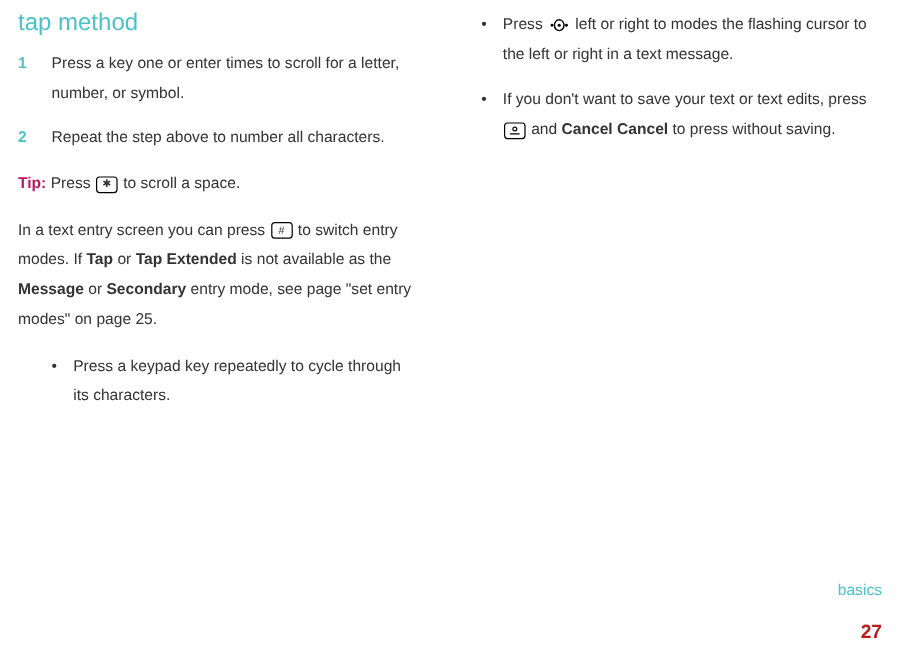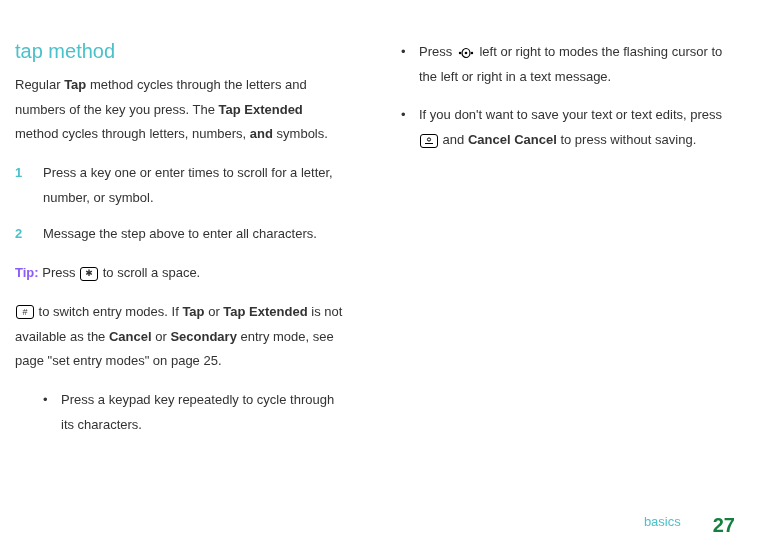--- a/index.html
+++ b/index.html
@@ -13,21 +13,20 @@
       font-family: Arial, Helvetica, sans-serif;
       font-size: 13px;
       color: #333;
       position: relative;
       background: #fff;
     }
     .page {
       display: flex;
       gap: 52px;
       padding: 8px 22px 0 15px;
-      margin-top: 32px;
     }
     .col {
       flex: 1;
       min-width: 0;
     }
     .heading {
       color: #4bc1c9;
       font-size: 20px;
       font-weight: 400;
       margin-bottom: 10px;
@@ -50,21 +49,21 @@
     .numlist-num {
       color: #4bc1c9;
       font-weight: bold;
       width: 28px;
       flex-shrink: 0;
     }
     .numlist-text {
       flex: 1;
     }
     .tip-label {
-      color: #8b5cf6;
+      color: #be185d;
       font-weight: bold;
     }
     .bullet-list {
       padding-left: 28px;
     }
     .bullet-item {
       display: flex;
       margin-bottom: 14px;
       line-height: 1.9;
     }
@@ -73,31 +72,32 @@
       flex-shrink: 0;
     }
     .bullet-text {
       flex: 1;
     }
     .footer {
       position: absolute;
       right: 22px;
       bottom: 12px;
       display: flex;
-      align-items: flex-start;
-      gap: 32px;
+      align-items: flex-end;
+      gap: 20px;
+      flex-direction: column;
     }
     .footer-label {
       color: #4bc1c9;
       font-size: 13px;
     }
     .footer-num {
       font-weight: bold;
-      font-size: 20px;
-      color: #15803d;
+      font-size: 16px;
+      color: #b91c1c;
     }
     .key-icon {
       display: inline-flex;
       vertical-align: middle;
       margin: 0 1px;
     }
     .key-box {
       border: 1.3px solid #000;
       border-radius: 3px;
       width: 18px;
@@ -118,45 +118,42 @@
     }
   </style>
 </head>
 <body>
 
 <div class="page">
   <div class="col">
     <h2 class="heading">tap method</h2>
 
 
-    <p class="para">
-      <span>Regular </span><span class="bold">Tap</span><span> method cycles through the letters and numbers of the key you press. The </span><span class="bold">Tap Extended</span><span> method cycles through letters, numbers, </span><span class="bold">and</span><span> symbols.</span>
-    </p>
 
     <div class="numlist">
       <div class="numlist-item">
         <span class="numlist-num">1</span>
         <span class="numlist-text">Press a key one or enter times to scroll for a letter, number, or symbol.</span>
       </div>
       <div class="numlist-item">
         <span class="numlist-num">2</span>
-        <span class="numlist-text">Message the step above to enter all characters.</span>
+        <span class="numlist-text">Repeat the step above to number all characters.</span>
       </div>
     </div>
 
     <p class="para">
       <span class="tip-label">Tip:</span><span> Press </span><span class="key-icon">
           <span class="key-box">✱</span>
         </span><span> to scroll a space.</span>
     </p>
 
     <p class="para">
-      <span class="key-icon">
+      <span>In a text entry screen you can press </span><span class="key-icon">
           <span class="key-box">#</span>
-        </span><span> to switch entry modes. If </span><span class="bold">Tap</span><span> or </span><span class="bold">Tap Extended</span><span> is not available as the </span><span class="bold">Cancel</span><span> or </span><span class="bold">Secondary</span><span> entry mode, see page "set entry modes" on page 25.</span>
+        </span><span> to switch entry modes. If </span><span class="bold">Tap</span><span> or </span><span class="bold">Tap Extended</span><span> is not available as the </span><span class="bold">Message</span><span> or </span><span class="bold">Secondary</span><span> entry mode, see page "set entry modes" on page 25.</span>
     </p>
 
     <div class="bullet-list">
       <div class="bullet-item">
         <span class="bullet-dot">•</span>
         <span class="bullet-text">Press a keypad key repeatedly to cycle through its characters.</span>
       </div>
     </div>
   </div>
 

